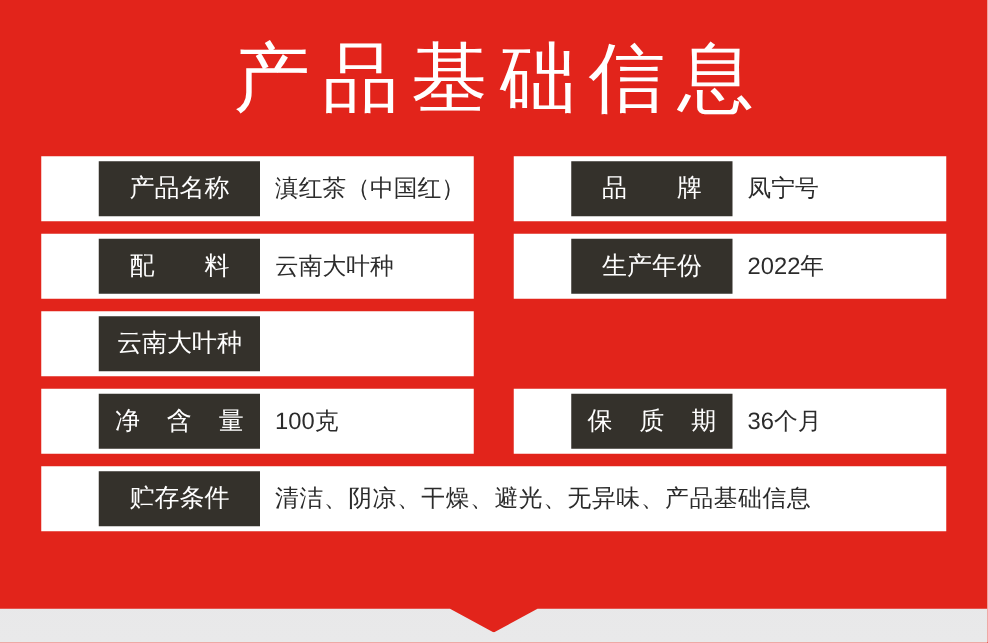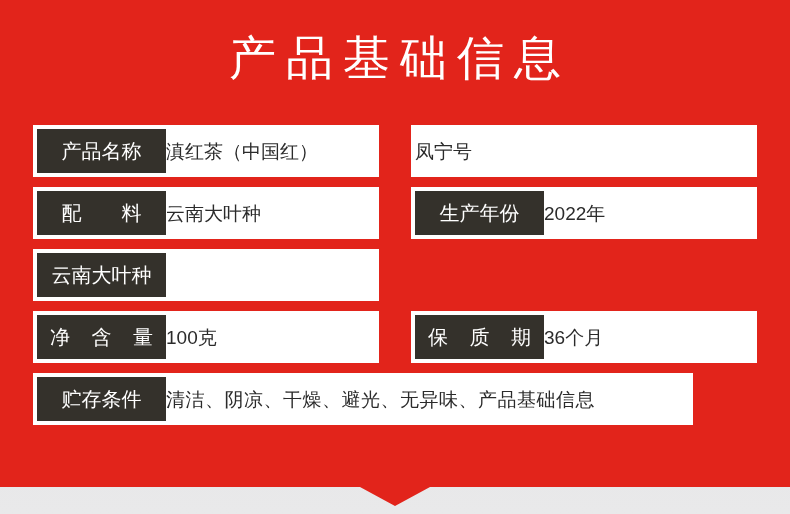--- a/index.html
+++ b/index.html
@@ -32,22 +32,22 @@
     clip-path: polygon(0 0, 790px 0, 790px 487px, 430px 487px, 395px 506px, 360px 487px, 0 487px);
   }
   
   #title {
     position: absolute;
     left: 0;
     top: 34px;
     width: 790px;
     text-align: center;
     color: #ffffff;
-    font-family: Liberation Mono, monospace;
-    font-size: 47px;
+    font-family: Liberation Sans, sans-serif;
+    font-size: 61px;
     line-height: 56px;
     letter-spacing: 10px;
     text-indent: 10px;
     font-weight: 400;
     white-space: nowrap;
   }
   
   #info-table {
     position: absolute;
     left: 33px;
@@ -67,43 +67,44 @@
     align-items: stretch;
     padding: 4px;
   }
   .cell-half {
     width: 346px;
   }
   .cell-spacer {
     width: 32px;
   }
   .cell-full {
-    width: 660px;
+    width: 724px;
   }
   .label-box {
     background: #34312b;
     color: #ffffff;
     box-sizing: border-box;
     width: 129px;
     flex: 0 0 129px;
     display: flex;
     align-items: center;
     justify-content: center;
     font-size: 20px;
     line-height: 1;
     font-weight: 400;
     white-space: nowrap;
+    margin-left: 42px;
   }
   .label-box.sp1 { letter-spacing: 0px; text-indent: 0px; }
   .label-box.sp3 { letter-spacing: 8px;  text-indent: 8px; }
   .value-text {
     flex: 1 1 auto;
     display: flex;
     align-items: center;
-    padding-left: 0;
+    padding-left: 12px;
     color: #2b2b2b;
     font-size: 19px;
     line-height: 1;
     white-space: nowrap;
     overflow: hidden;
   }
   .value-text.wide {
     letter-spacing: 0.5px;
   }
 </style>
@@ -118,20 +119,21 @@
 
   <div id="info-table">
 
     <div class="info-row">
       <div class="info-cell cell-half">
         <div class="label-box sp1">产品名称</div>
         <div class="value-text">滇红茶（中国红）</div>
       </div>
       <div class="cell-spacer"></div>
       <div class="info-cell cell-half">
+        <div class="label-box sp1">品　　牌</div>
         <div class="value-text">凤宁号</div>
       </div>
     </div>
 
     <div class="info-row">
       <div class="info-cell cell-half">
         <div class="label-box sp1">配　　料</div>
         <div class="value-text">云南大叶种</div>
       </div>
       <div class="cell-spacer"></div>

